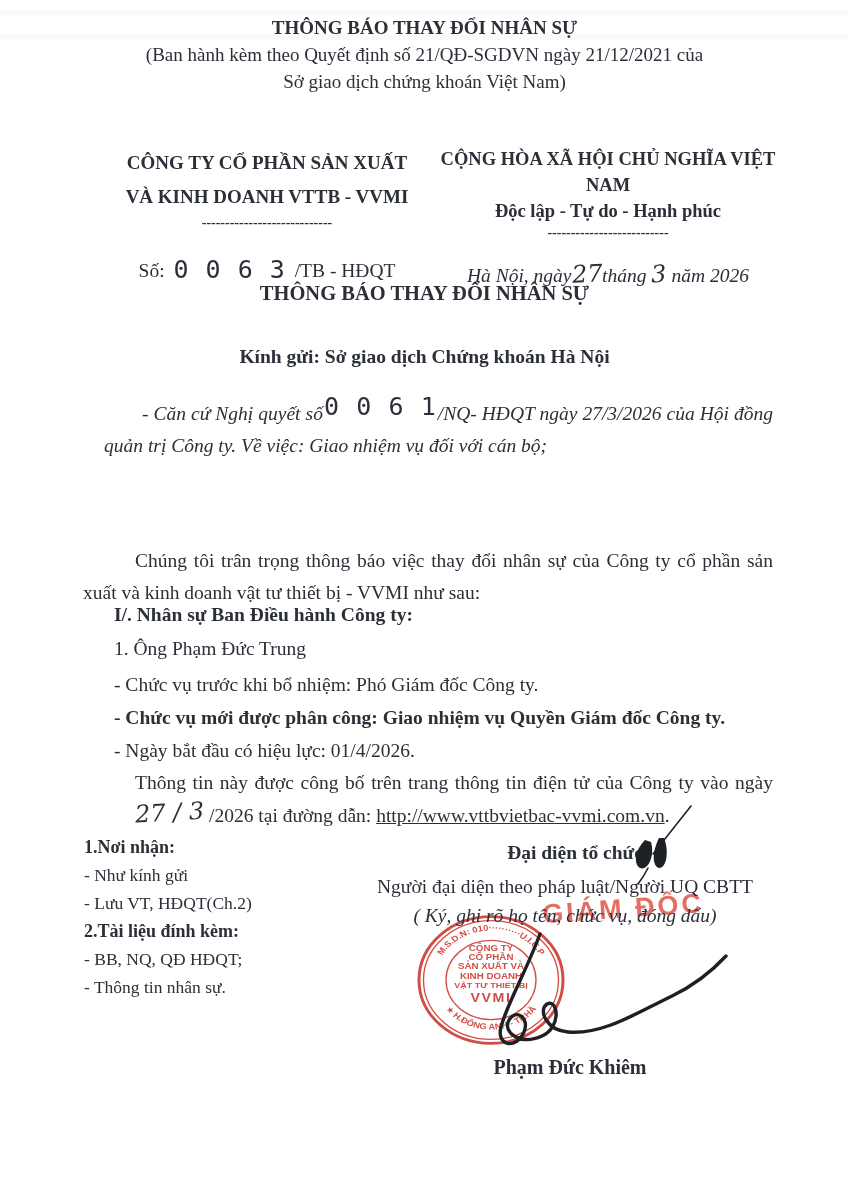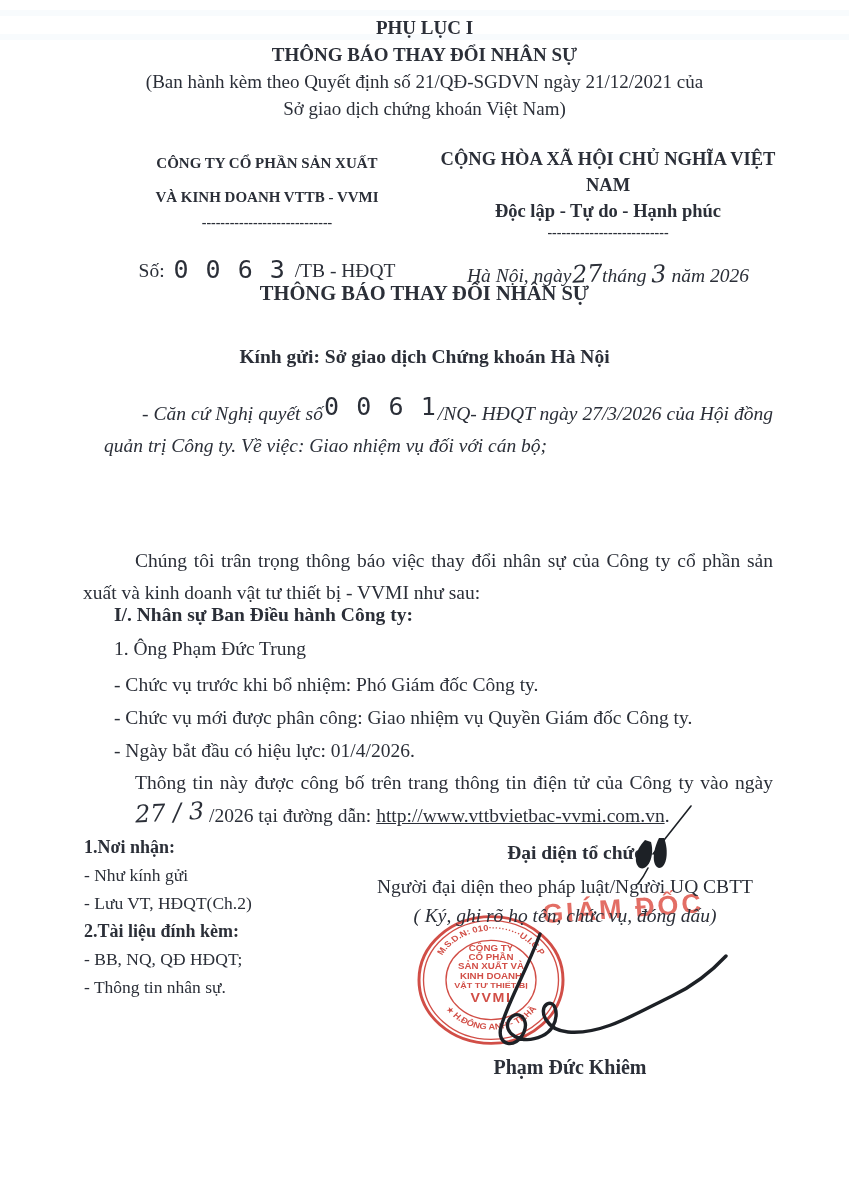--- a/index.html
+++ b/index.html
@@ -13,21 +13,21 @@
   .ctr{text-align:center;}
   .b{font-weight:bold;}
   .just{text-align:justify;}
 
   
   .appx{top:14px;left:0;width:100%;font-size:19px;line-height:27px;}
 
   
   .lh-left{top:146px;left:106px;width:322px;}
   .lh-right{top:146px;left:424px;width:368px;}
-  .lh-line{font-weight:bold;font-size:15px;line-height:34px;}
+  .lh-line{font-weight:bold;font-size:19px;line-height:34px;}
   .lh-line2{font-weight:bold;font-size:18.5px;line-height:26px;}
   .divider{font-weight:bold;font-size:14px;line-height:18px;letter-spacing:0;}
   .docno{margin-top:24px;font-size:19.5px;}
   .dateline{margin-top:20px;font-size:19.5px;font-style:italic;}
 
   .snum{
     font-family:"DejaVu Sans Mono","Liberation Mono",monospace;
     font-size:25px;letter-spacing:1px;font-style:normal;line-height:1;
   }
   .snum.inline{position:relative;top:1px;margin:0 4px;}
@@ -42,21 +42,21 @@
   .cit{left:104px;width:669px;font-size:19.5px;font-style:italic;line-height:32px;text-indent:38px;}
   .cit1{top:398px;}
   .cit2{top:458px;}
   .cit .snum1{position:relative;top:-5px;margin:16px 1px;}
   .cit .snum2{position:relative;top:-14px;margin:0 6px;}
 
   .intro{top:545px;left:83px;width:690px;font-size:19.5px;line-height:32px;text-indent:52px;}
   .sec-h{top:604px;left:114px;font-weight:bold;font-size:19.5px;}
   .per-h{top:638px;left:114px;font-weight:normal;font-size:19.5px;}
   .item1{top:674px;left:114px;font-size:19.5px;}
-  .item2{top:707px;left:114px;font-size:19.5px;}
+  .item2{top:707px;left:114px;font-size:19.5px;font-weight:bold;}
   .item3{top:740px;left:114px;font-size:19.5px;}
   .publish{top:766px;left:83px;width:690px;font-size:19.5px;line-height:33px;text-indent:52px;}
   .url{color:var(--ink,#2b2f38);}
 
   .fleft{top:833px;left:84px;font-size:17.5px;line-height:28px;z-index:3;}
   .fleft .h{font-weight:bold;font-size:18px;}
 
   .sign-title{top:842px;left:425px;width:300px;font-weight:bold;font-size:19.5px;z-index:3;}
   .sign-l2{top:876px;left:345px;width:440px;font-size:19.5px;z-index:3;}
   .sign-l3{top:905px;left:345px;width:440px;font-size:19.5px;font-style:italic;z-index:3;}
@@ -77,21 +77,20 @@
 </style>
 </head>
 <body>
 
 <div class="page">
 
   <div class="streak" style="top:10px"></div>
   <div class="streak" style="top:34px"></div>
 
   <div class="abs appx ctr">
-    <div class="b">PHỤ LỤC I</div>
     <div class="b">THÔNG BÁO THAY ĐỔI NHÂN SỰ</div>
     <div>(Ban hành kèm theo Quyết định số 21/QĐ-SGDVN ngày 21/12/2021 của</div>
     <div>Sở giao dịch chứng khoán Việt Nam)</div>
   </div>
 
   <div class="abs lh-left ctr">
     <div class="lh-line">CÔNG TY CỔ PHẦN SẢN XUẤT</div>
     <div class="lh-line">VÀ KINH DOANH VTTB - VVMI</div>
     <div class="divider">----------------------------</div>
     <div class="docno"><span>Số:</span> <span class="snum inline">0 0 6 3</span> <span>/TB - HĐQT</span></div>

